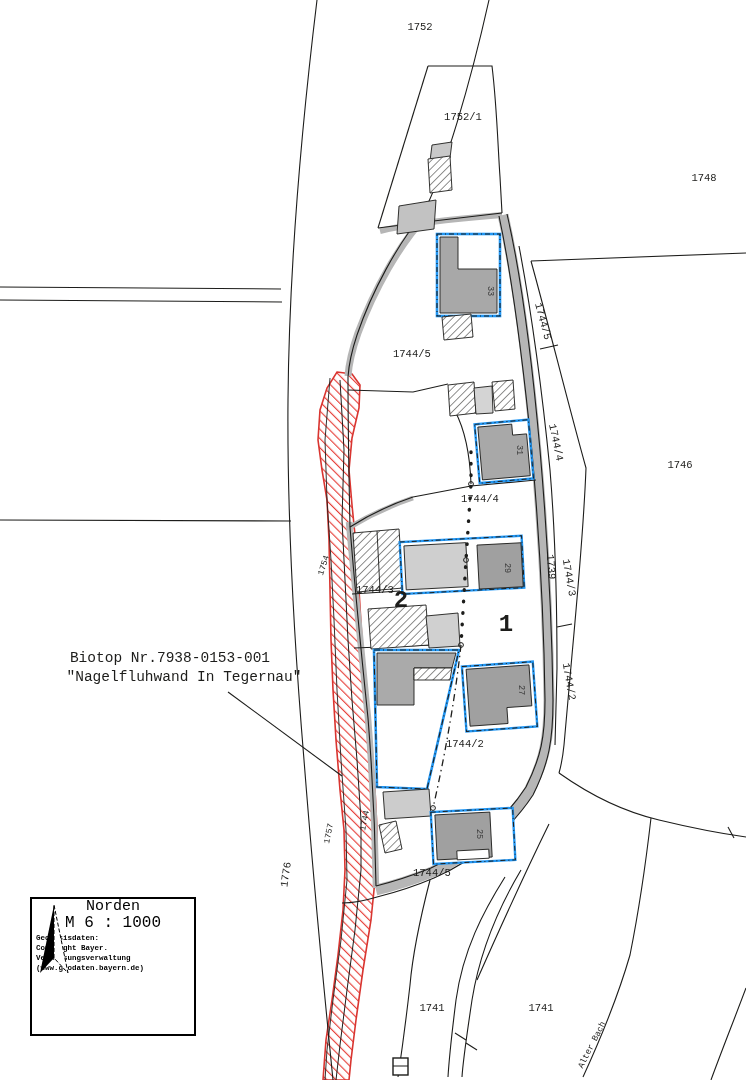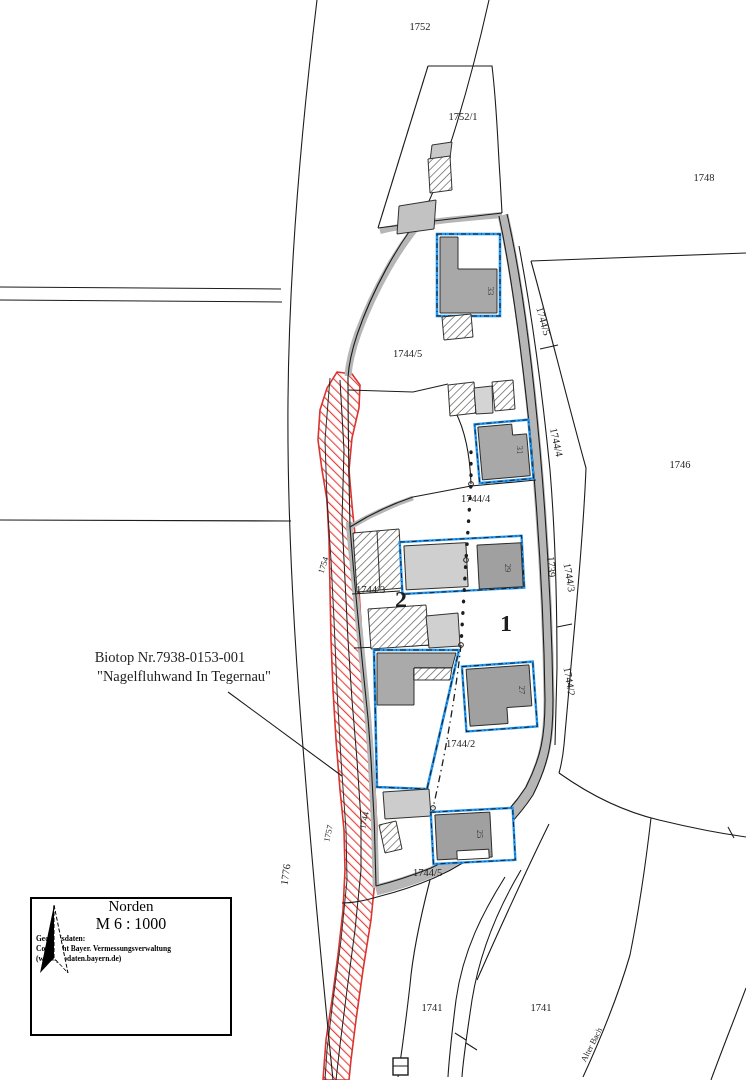--- a/index.html
+++ b/index.html
@@ -1,25 +1,25 @@
 <!DOCTYPE html>
 <html><head>
 <meta charset="utf-8">
 <style>
   html,body{margin:0;padding:0;background:#fff;}
   .stage{position:relative;width:746px;height:1080px;background:#ffffff;overflow:hidden;
-         font-family:Liberation Serif, serif;}
+         font-family:Liberation Mono, monospace;}
   .stage svg{position:absolute;left:0;top:0;}
   svg text{fill:#1d1d1b;}
   .plabel{font-size:10.5px;}
   .plabel-sm{font-size:8.5px;}
   .hnum{font-size:8.5px;fill:#3a3a3a;}
   .zone{font-size:24px;font-weight:bold;}
   .anno{font-size:14.5px;}
-  .legend{position:absolute;left:30px;top:897px;width:202px;height:139px;border:2px solid #000;
+  .legend{position:absolute;left:30px;top:897px;width:166px;height:139px;border:2px solid #000;
           background:#fff;box-sizing:border-box;display:flex;flex-direction:column;align-items:center;}
   .legend .arrow{margin-top:4px;}
   .legend .norden{font-size:15px;line-height:1.05;}
   .legend .scale{font-size:16px;line-height:1.1;}
   .legend .attr{align-self:flex-start;margin:2px 0 0 4px;font-size:7.5px;font-weight:bold;line-height:1.3;}
 </style>
 </head>
 <body>
 
 <div class="stage">

